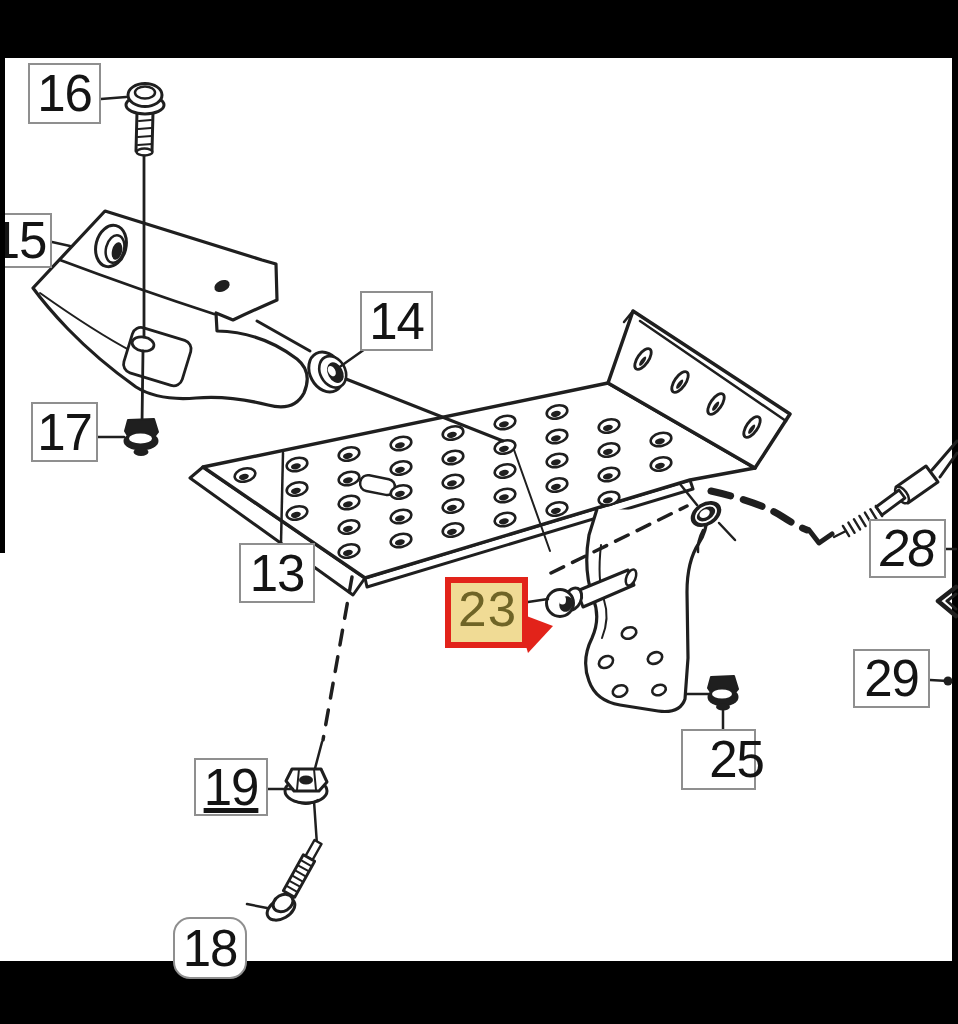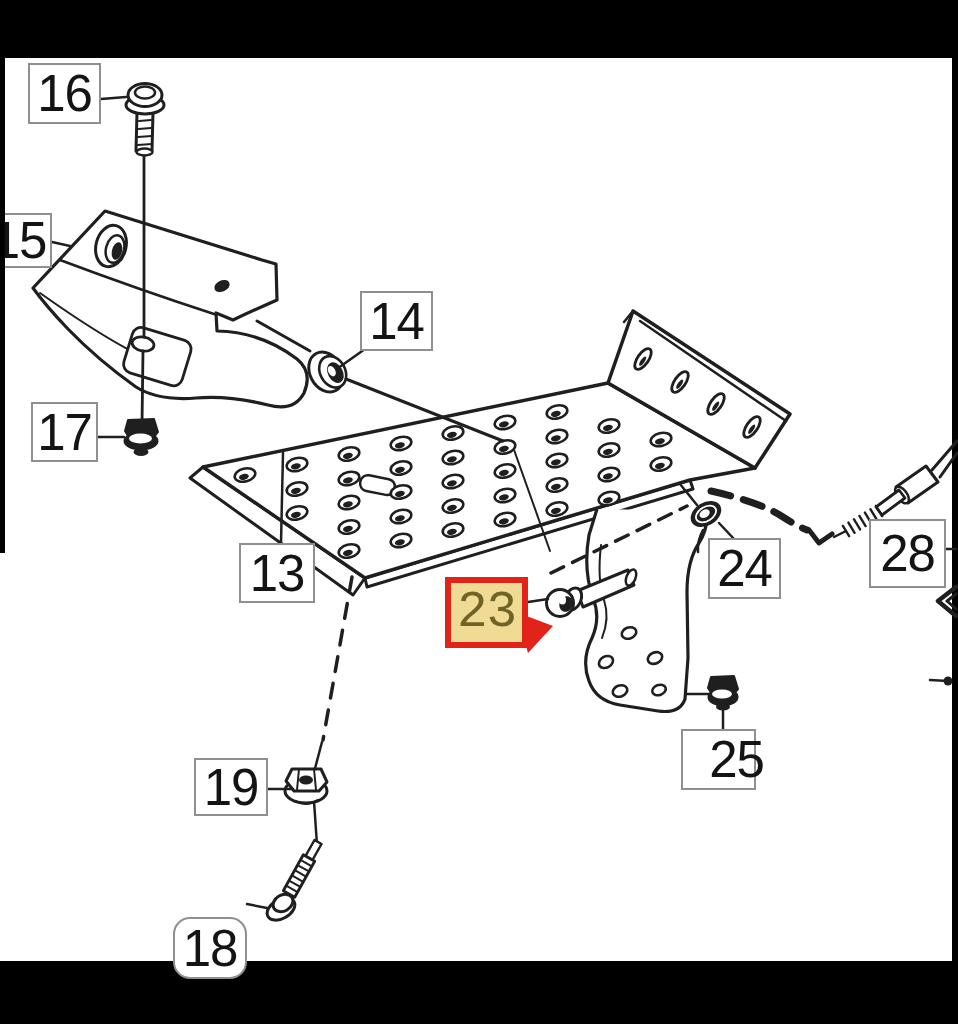--- a/index.html
+++ b/index.html
@@ -351,20 +351,20 @@
     </g>
   </svg>
 
   <div class="callout-layer" id="callout-layer">
       <div class="callout" style="left: 239px; top: 543px; width: 76px; height: 60px;">13</div>
       <div class="callout" style="left: 360px; top: 291px; width: 73px; height: 60px;">14</div>
       <div class="callout" style="left: -14px; top: 213px; width: 66px; height: 55px;">15</div>
       <div class="callout" style="left: 28px; top: 63px; width: 73px; height: 61px; text-align: right;">16</div>
       <div class="callout" style="left: 31px; top: 402px; width: 67px; height: 60px;">17</div>
       <div class="callout" style="left: 173px; top: 917px; width: 74px; height: 62px; border-radius: 17px;">18</div>
-      <div class="callout" style="left: 194px; top: 758px; width: 74px; height: 58px;">19</div>
+      <div class="callout" style="left: 194px; top: 758px; width: 74px; height: 58px; text-decoration: underline;">19</div>
       <div class="callout highlight" style="left: 445px; top: 577px; width: 83px; height: 71px;">23</div>
-      <div class="callout" style="left: 708px; top: 538px; width: 73px; height: 61px;">24</div>
       <div class="callout" style="left: 681px; top: 729px; width: 75px; height: 61px; padding-left: 36px;">25</div>
-      <div class="callout" style="left: 869px; top: 519px; width: 77px; height: 69px;">28</div>
+      <div class="callout" style="left: 869px; top: 519px; width: 77px; height: 59px; font-style: italic;">28</div>
+      <div class="callout" style="left: 853px; top: 649px; width: 77px; height: 59px;">29</div>
     </div>
   <div class="edge-strip"></div>
 </div>
 
 </body></html>

